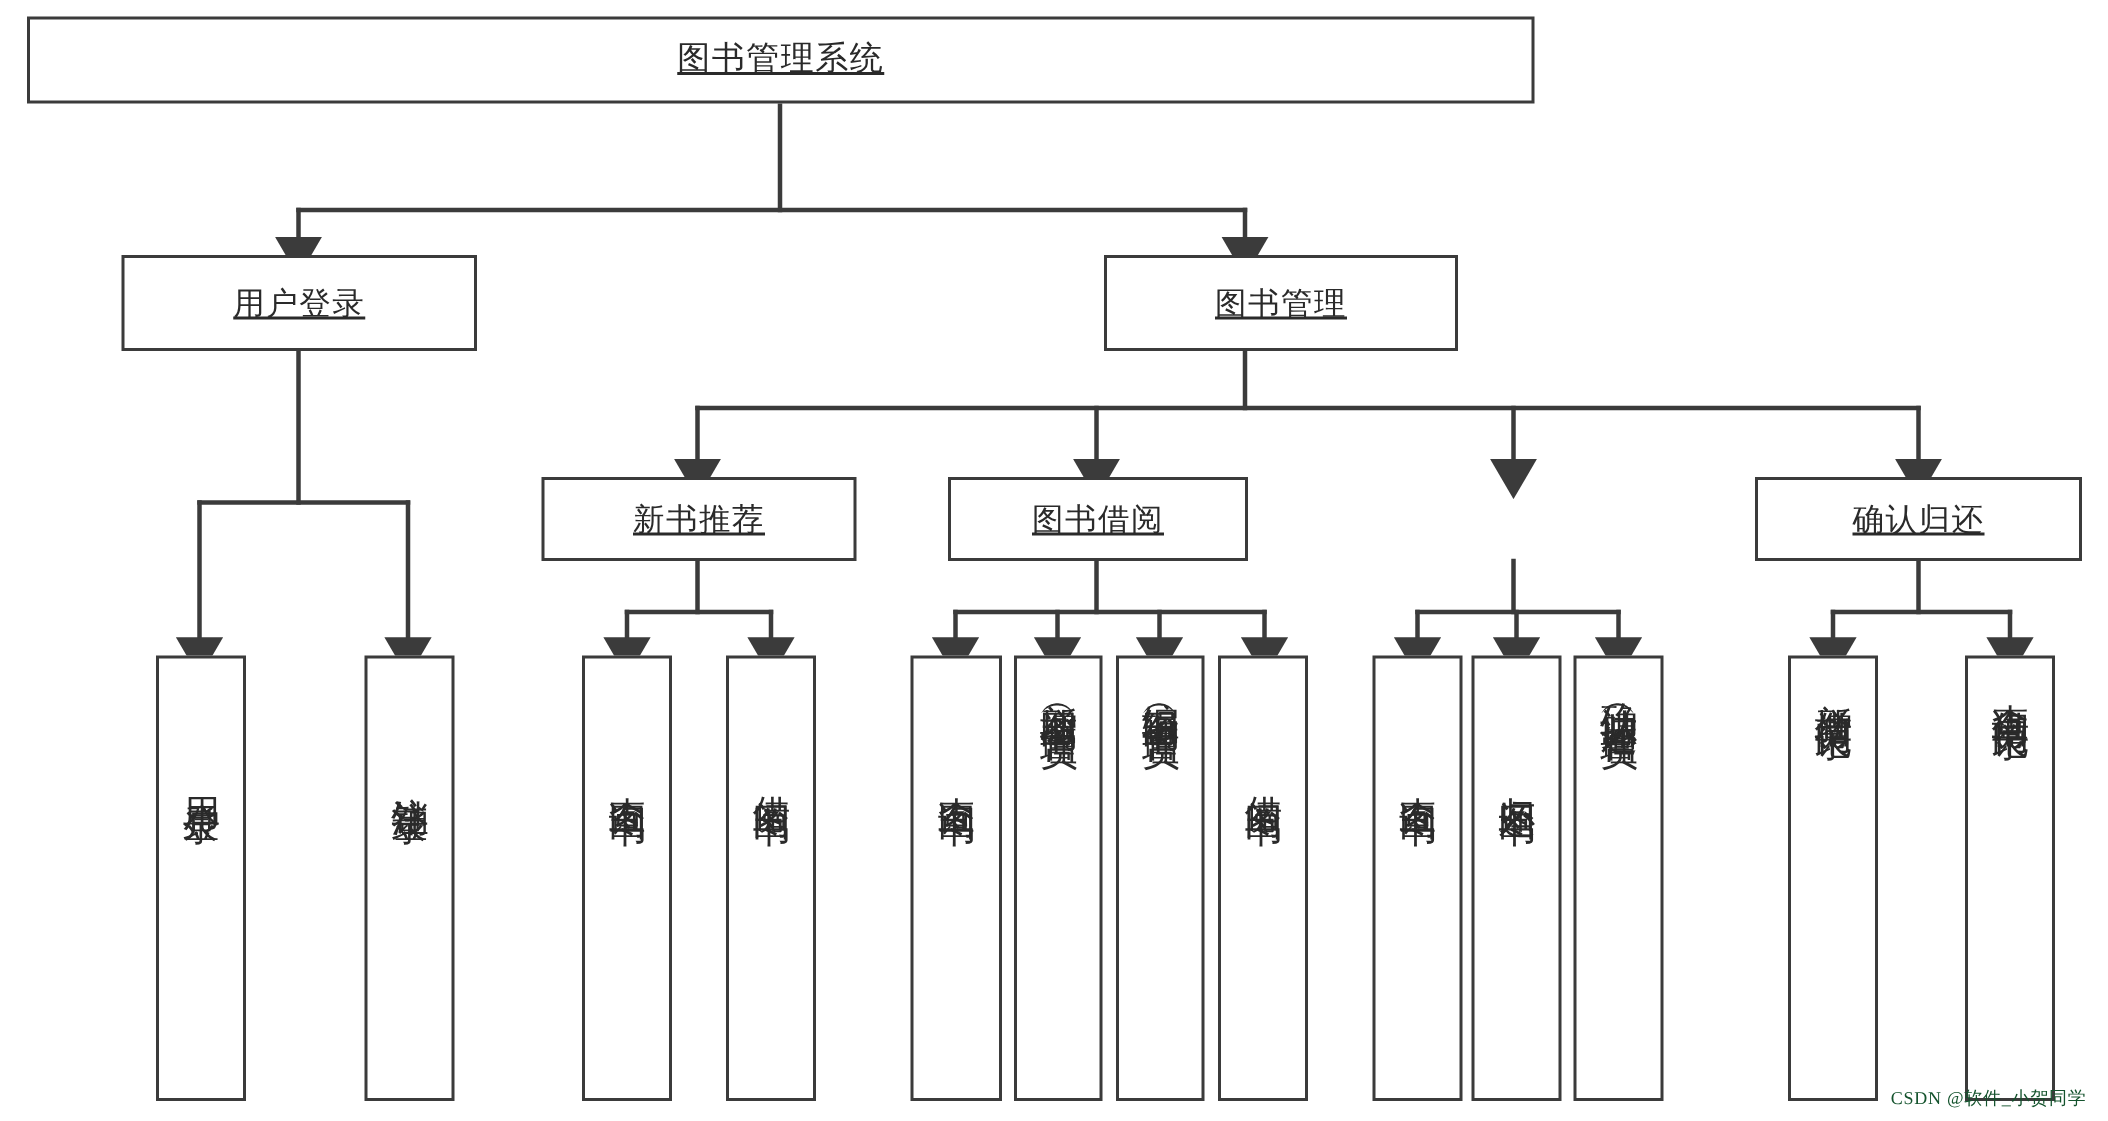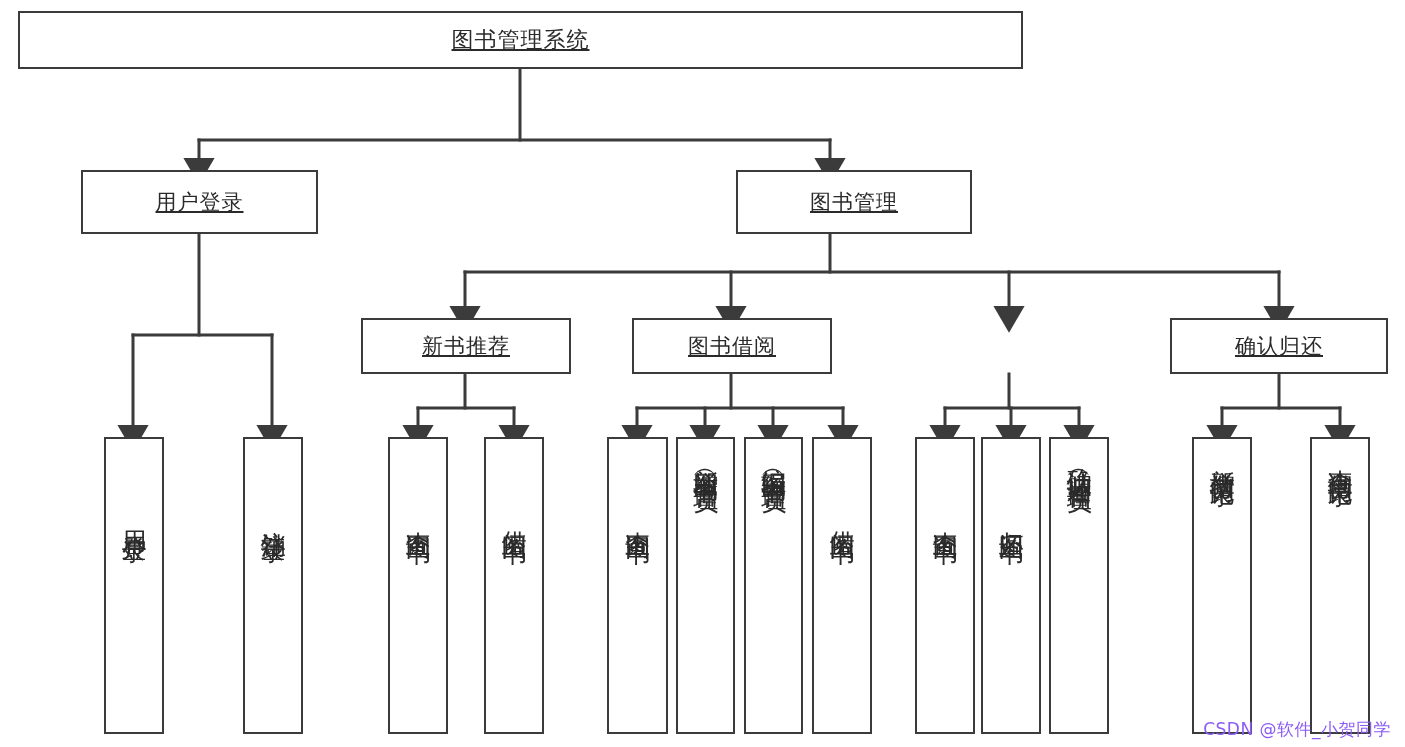--- a/index.html
+++ b/index.html
@@ -53,24 +53,25 @@
     line-height:1.02;
     letter-spacing:3px;
     color:#2a2a2a;
     white-space:nowrap;
   }
   .leaf.center .vlabel{margin-top:62px;}
 
   #watermark{
     position:absolute;
     right:14px;bottom:6px;
-    font-size:17px;
-    color:#8b5cf6;
+    font-size:12px;
+    color:#14532d;
     letter-spacing:.5px;
     white-space:nowrap;
+    font-family:Liberation Serif, serif;
   }
 </style>
 </head>
 <body>
 
 <div id="canvas">
 
   <svg class="wires" viewBox="0 0 1405 747">
     <defs>
       <marker id="arrow" viewBox="0 0 12 14" refX="1" refY="7" markerWidth="9" markerHeight="11" orient="auto-start-reverse">

